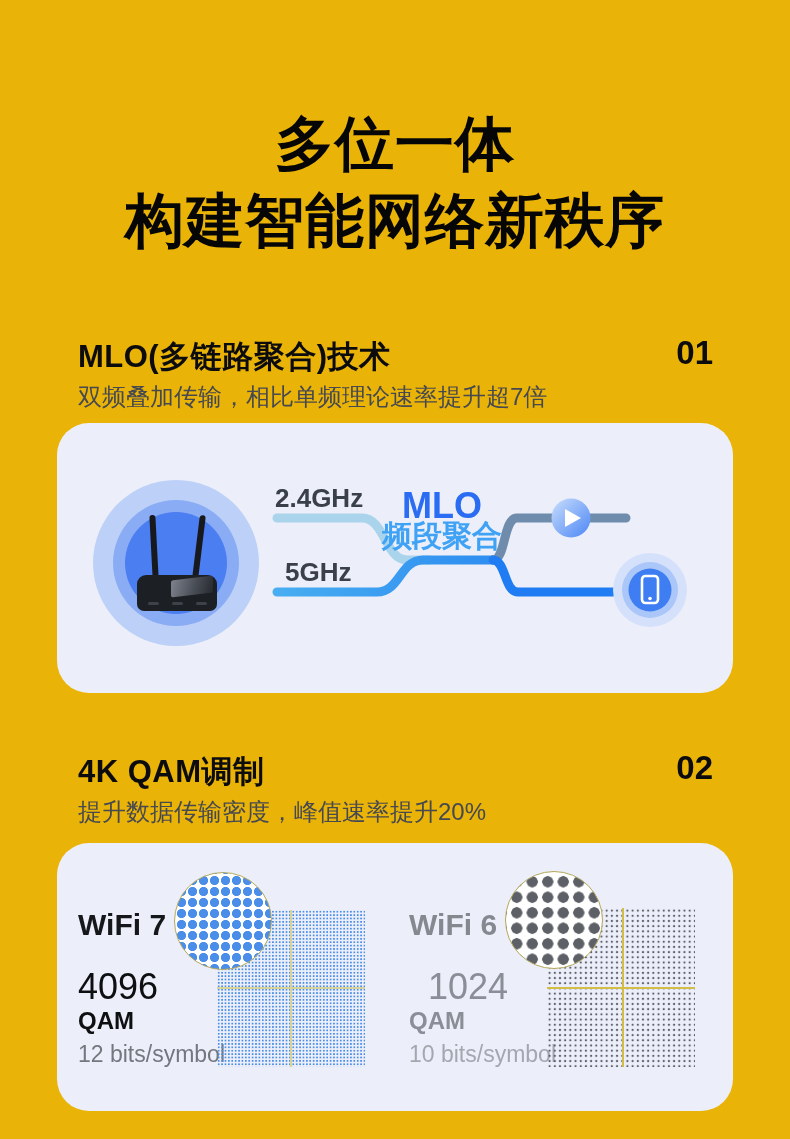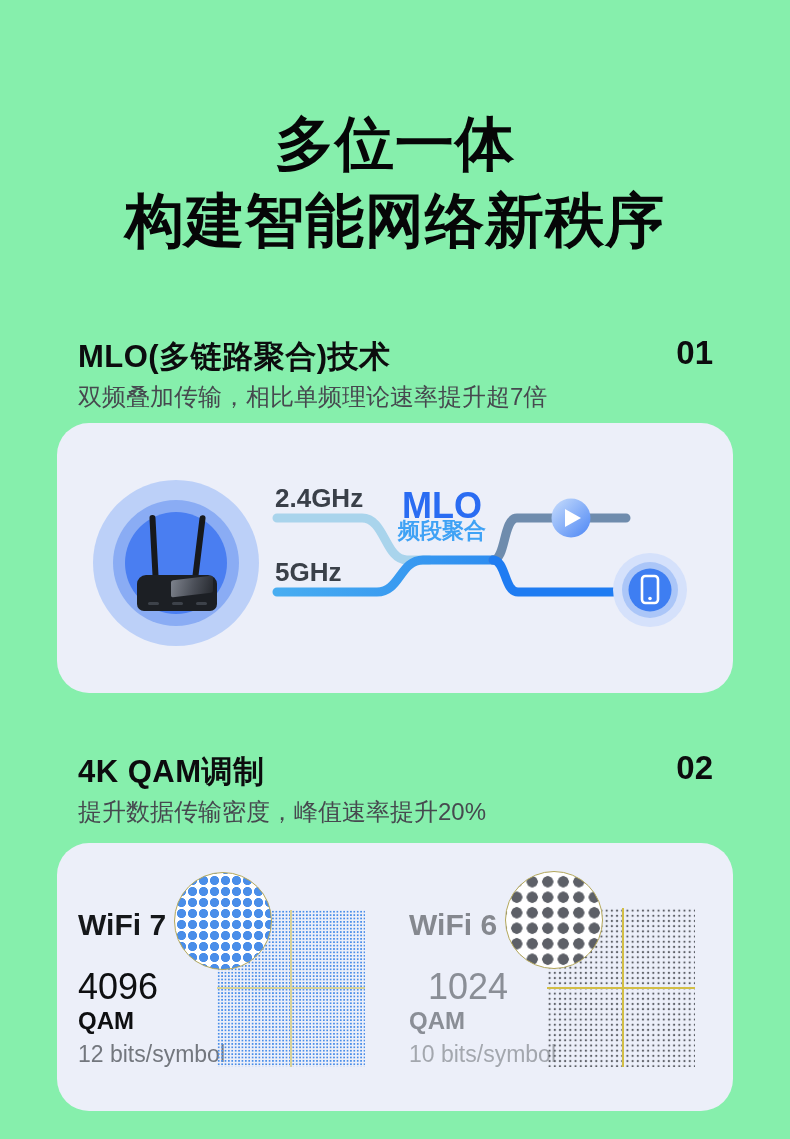--- a/index.html
+++ b/index.html
@@ -1,17 +1,17 @@
 <!DOCTYPE html>
 <html><head>
 <meta charset="utf-8">
 <style>
   * { margin:0; padding:0; box-sizing:border-box; }
   html,body { background:#ffffff; font-family:"Liberation Sans", sans-serif; }
-  .stage { position:relative; width:790px; height:1139px; background:#86efac; overflow:hidden; margin:0 auto; }
+  .stage { position:relative; width:790px; height:1139px; background:#eab308; overflow:hidden; margin:0 auto; }
 
   .main-title { position:absolute; top:106px; left:0; width:790px; text-align:center;
     font-size:59px; font-weight:900; color:#060607; line-height:77px; letter-spacing:1px; }
 
   .sec-title { position:absolute; left:78px; font-size:31px; font-weight:800; color:#0c0c0e; letter-spacing:0.5px; }
   .sec-num   { position:absolute; right:77px; font-size:33px; font-weight:700; color:#0c0c0e; }
   .sec-sub   { position:absolute; left:78px; font-size:24px; font-weight:400; color:#46494f; }
   #sec1-title { top:336px; } #sec1-num { top:334px; } #sec1-sub { top:381px; }
   #sec2-title { top:751px;text-align:center; } #sec2-num { top:749px; } #sec2-sub { top:796px; }
 
@@ -33,24 +33,24 @@
     border-radius:9px 9px 7px 7px; overflow:hidden; }
   .router-screen { position:absolute; right:4px; top:3px; width:42px; height:17px; border-radius:2px;
     background:linear-gradient(105deg,#7d828c 0%,#4a4e57 55%,#26292f 100%); transform:skewY(-7deg); }
   .router-btns { position:absolute; bottom:6px; left:11px; display:flex; gap:13px; }
   .router-btns i { width:11px; height:3px; background:#3d424a; border-radius:2px; }
 
   .flow { position:absolute; left:0; top:0; width:676px; height:270px; }
 
   .flow-label { position:absolute; font-size:26px; font-weight:600; color:#3A4049; }
   #lbl-24  { left:218px; top:60px; }
-  #lbl-5   { left:218px; top:134px; }
+  #lbl-5   { left:228px; top:134px; }
   .mlo-label { position:absolute; left:315px; width:140px; text-align:center; font-weight:800; }
   #lbl-mlo  { top:62px;  font-size:36px; color:#2A6CF2; }
-  #lbl-band { top:93px;  font-size:22px; color:#3FA2F5; }
+  #lbl-band { top:93px;  font-size:30px; color:#3FA2F5; }
 
   
   .qam-std   { position:absolute; font-size:30px; font-weight:700; }
   .qam-value { position:absolute; font-size:36px; font-weight:400; line-height:34px; }
   .qam-unit  { position:absolute; font-size:24px; font-weight:800; line-height:34px; }
   .qam-bits  { position:absolute; font-size:23px; font-weight:400; }
   #wifi7-std { left:21px; top:65px; color:#15171a; }
   #wifi7-val { left:21px; top:127px; color:#0e0f11; }
   #wifi7-unit{ left:21px; top:161px; color:#0e0f11; }
   #wifi7-bits{ left:21px; top:198px; color:#73777e; }

